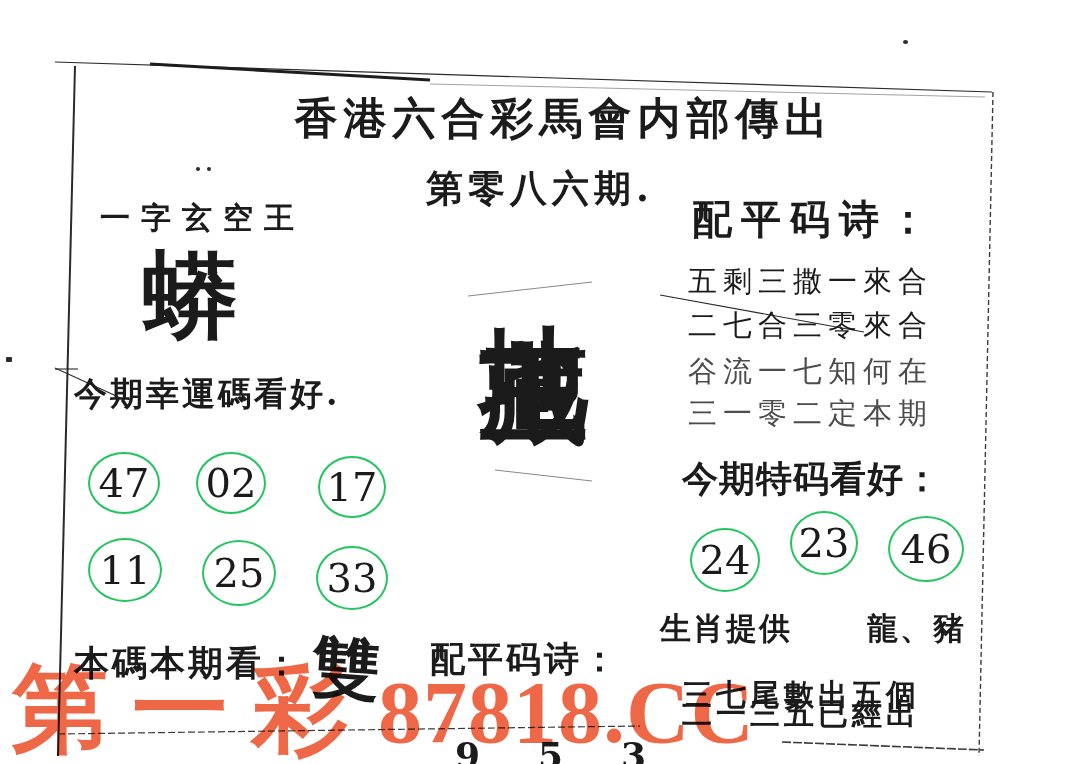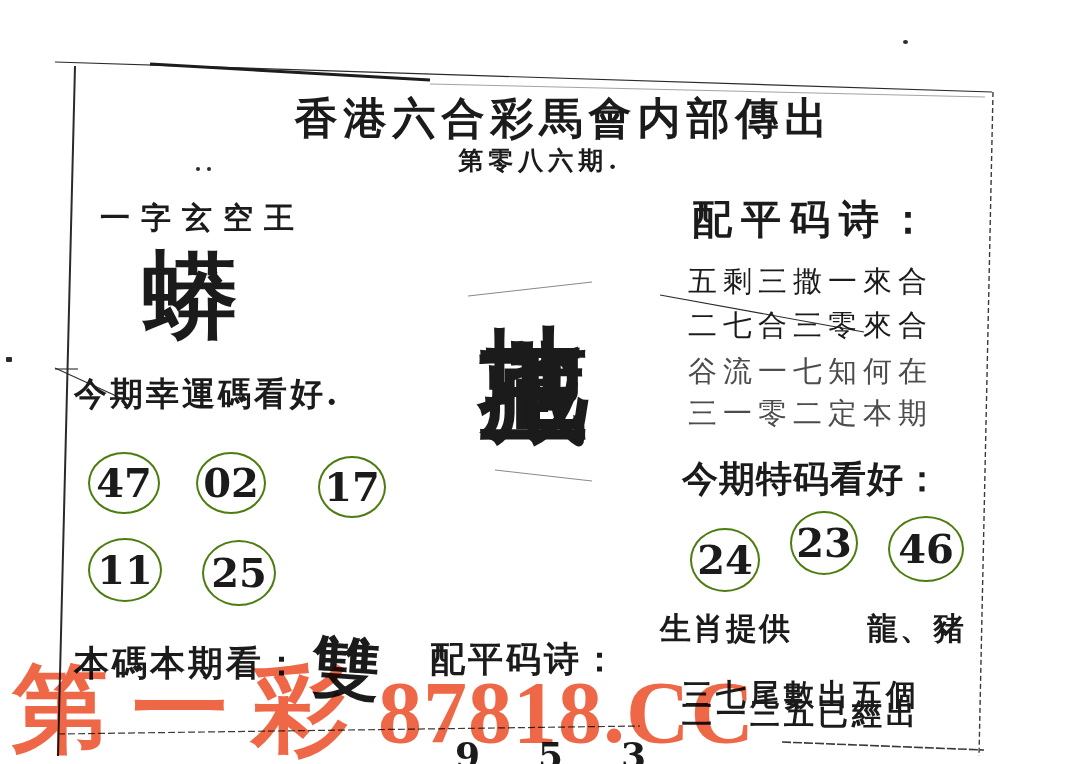--- a/index.html
+++ b/index.html
@@ -13,30 +13,30 @@
   }
   .abs{position:absolute;}
   .ink{color:#1b1b1b; z-index:2;}
   .faded{color:#4c4c4c;}
   .svg-layer{position:absolute;left:0;top:0;z-index:1;}
   .title{
     left:0;top:90px;width:1080px;text-align:center;
     font-size:43px;letter-spacing:6px;font-weight:600;white-space:nowrap;padding-left:24px;
   }
   .issue{
-    left:0;top:144px;width:1080px;text-align:center;
-    font-size:25px;letter-spacing:5px;font-weight:600;
+    left:0;top:164px;width:1080px;text-align:center;
+    font-size:37px;letter-spacing:5px;font-weight:600;
   }
   .subtitle{left:100px;top:198px;font-size:30px;letter-spacing:11px;font-weight:600;}
   .bigchar{left:143px;top:248px;font-size:94px;font-weight:700;line-height:1;}
   .lucky-heading{left:74px;top:372px;font-size:33px;letter-spacing:3px;font-weight:600;white-space:nowrap;}
   .num-circle{
-    border:2px solid #4d7c0f;border-radius:50%;
+    border:2px solid #22c55e;border-radius:50%;
     display:flex;align-items:center;justify-content:center;
-    font-size:40px;font-weight:700;z-index:2;
+    font-size:40px;font-weight:400;z-index:2;
     background:transparent;line-height:1;
   }
   .poem-heading{left:692px;top:192px;font-size:40px;letter-spacing:9px;font-weight:600;white-space:nowrap;}
   .poem-line{left:688px;font-size:29px;letter-spacing:6px;font-weight:500;white-space:nowrap;}
   .special-heading{left:682px;top:455px;font-size:36px;letter-spacing:1px;font-weight:600;white-space:nowrap;}
   .zodiac{left:660px;top:608px;width:306px;display:flex;justify-content:space-between;font-size:31px;letter-spacing:2px;font-weight:600;}
   .note-line{left:682px;font-size:30px;letter-spacing:4px;font-weight:600;white-space:nowrap;}
   .main-title{
     left:458px;top:236px;width:156px;height:392px;
     writing-mode:vertical-rl;text-orientation:upright;
@@ -97,20 +97,23 @@
     </div>
   <div class="abs num-circle" style="left:318px;top:456px;width:64px;height:58px;">
       <span>17</span>
     </div>
   <div class="abs num-circle" style="left:88px;top:538px;width:70px;height:60px;">
       <span>11</span>
     </div>
   <div class="abs num-circle" style="left:202px;top:540px;width:70px;height:62px;">
       <span>25</span>
     </div>
+  <div class="abs num-circle" style="left:316px;top:546px;width:68px;height:60px;">
+      <span>33</span>
+    </div>
 
   <div class="abs ink bottom-label">本碼本期看：</div>
   <div class="abs ink bottom-value">雙</div>
 
   <div class="abs ink main-title">地藏王</div>
   <div class="abs ink tail-heading">配平码诗：</div>
   <div class="abs ink tail-numbers">9、5、3</div>
 
   <div class="abs ink poem-heading">配平码诗：</div>
   <div class="abs ink poem-line" style="top:262px;">五剩三撒一來合</div>

